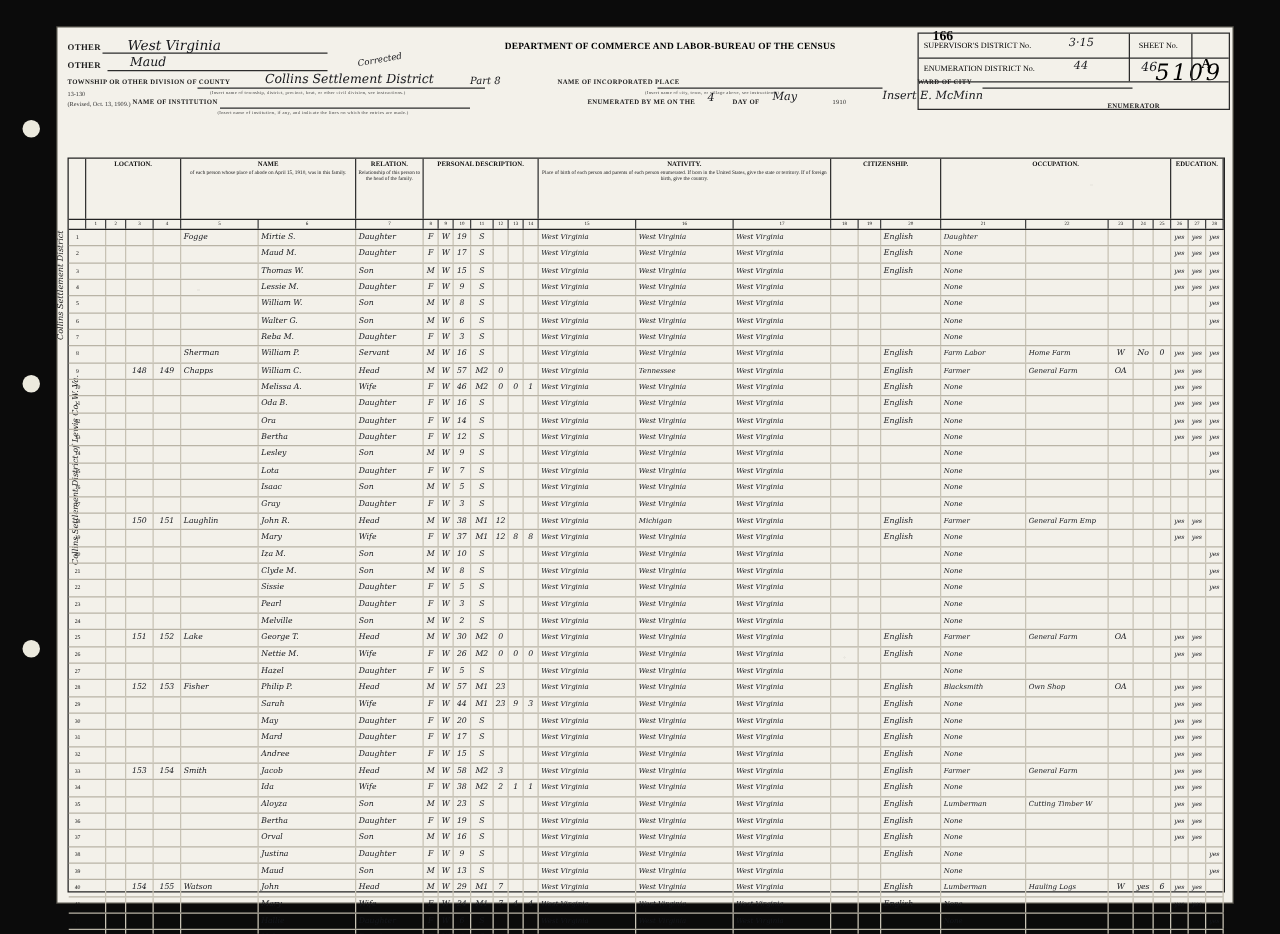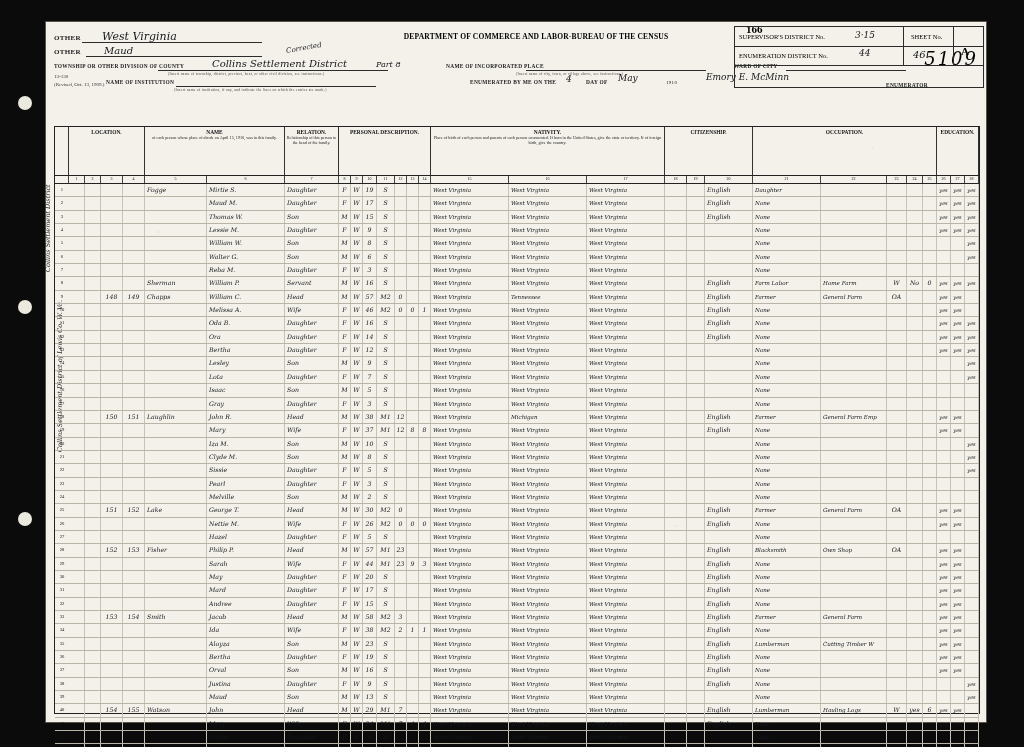--- a/index.html
+++ b/index.html
@@ -123,21 +123,21 @@
 
       <div class="hl hcap" style="left:60px;top:57px;font-size:5.4px;">NAME OF INSTITUTION</div>
       <div class="hline" style="left:130px;top:64px;width:200px;"></div>
       <div class="hl" style="left:128px;top:66px;font-size:3.6px;color:#444;">(Insert name of institution, if any, and indicate the lines on which the entries are made.)</div>
 
       <div class="hl hcap" style="left:424px;top:57px;font-size:5.4px;">ENUMERATED BY ME ON THE</div>
       <div class="hand" style="position:absolute;left:520px;top:52px;font-size:9px;">4</div>
       <div class="hl hcap" style="left:540px;top:57px;font-size:5.4px;">DAY OF</div>
       <div class="hand" style="position:absolute;left:572px;top:51px;font-size:9px;">May</div>
       <div class="hl" style="left:620px;top:58px;font-size:5px;">1910</div>
-      <div class="hand" style="position:absolute;left:660px;top:50px;font-size:9px;">Emory E. McMinn</div>
+      <div class="hand" style="position:absolute;left:660px;top:50px;font-size:9px;">Insert E. McMinn</div>
       <div class="hl hcap" style="left:840px;top:60px;font-size:5.4px;">ENUMERATOR</div>
 
       <div id="hdrright">
         <div class="hrdiv" style="left:0;top:19px;width:100%;height:1px;"></div>
         <div class="hrdiv" style="left:0;top:38px;width:100%;height:1px;"></div>
         <div class="hrdiv" style="left:168px;top:0;width:1px;height:38px;"></div>
         <div class="hrdiv" style="left:218px;top:0;width:1px;height:38px;"></div>
 
         <div class="hrbox" style="left:4px;top:6px;">SUPERVISOR'S DISTRICT No.</div>
         <div class="hrbox hand" style="left:120px;top:3px;font-size:9px;">3·15</div>

